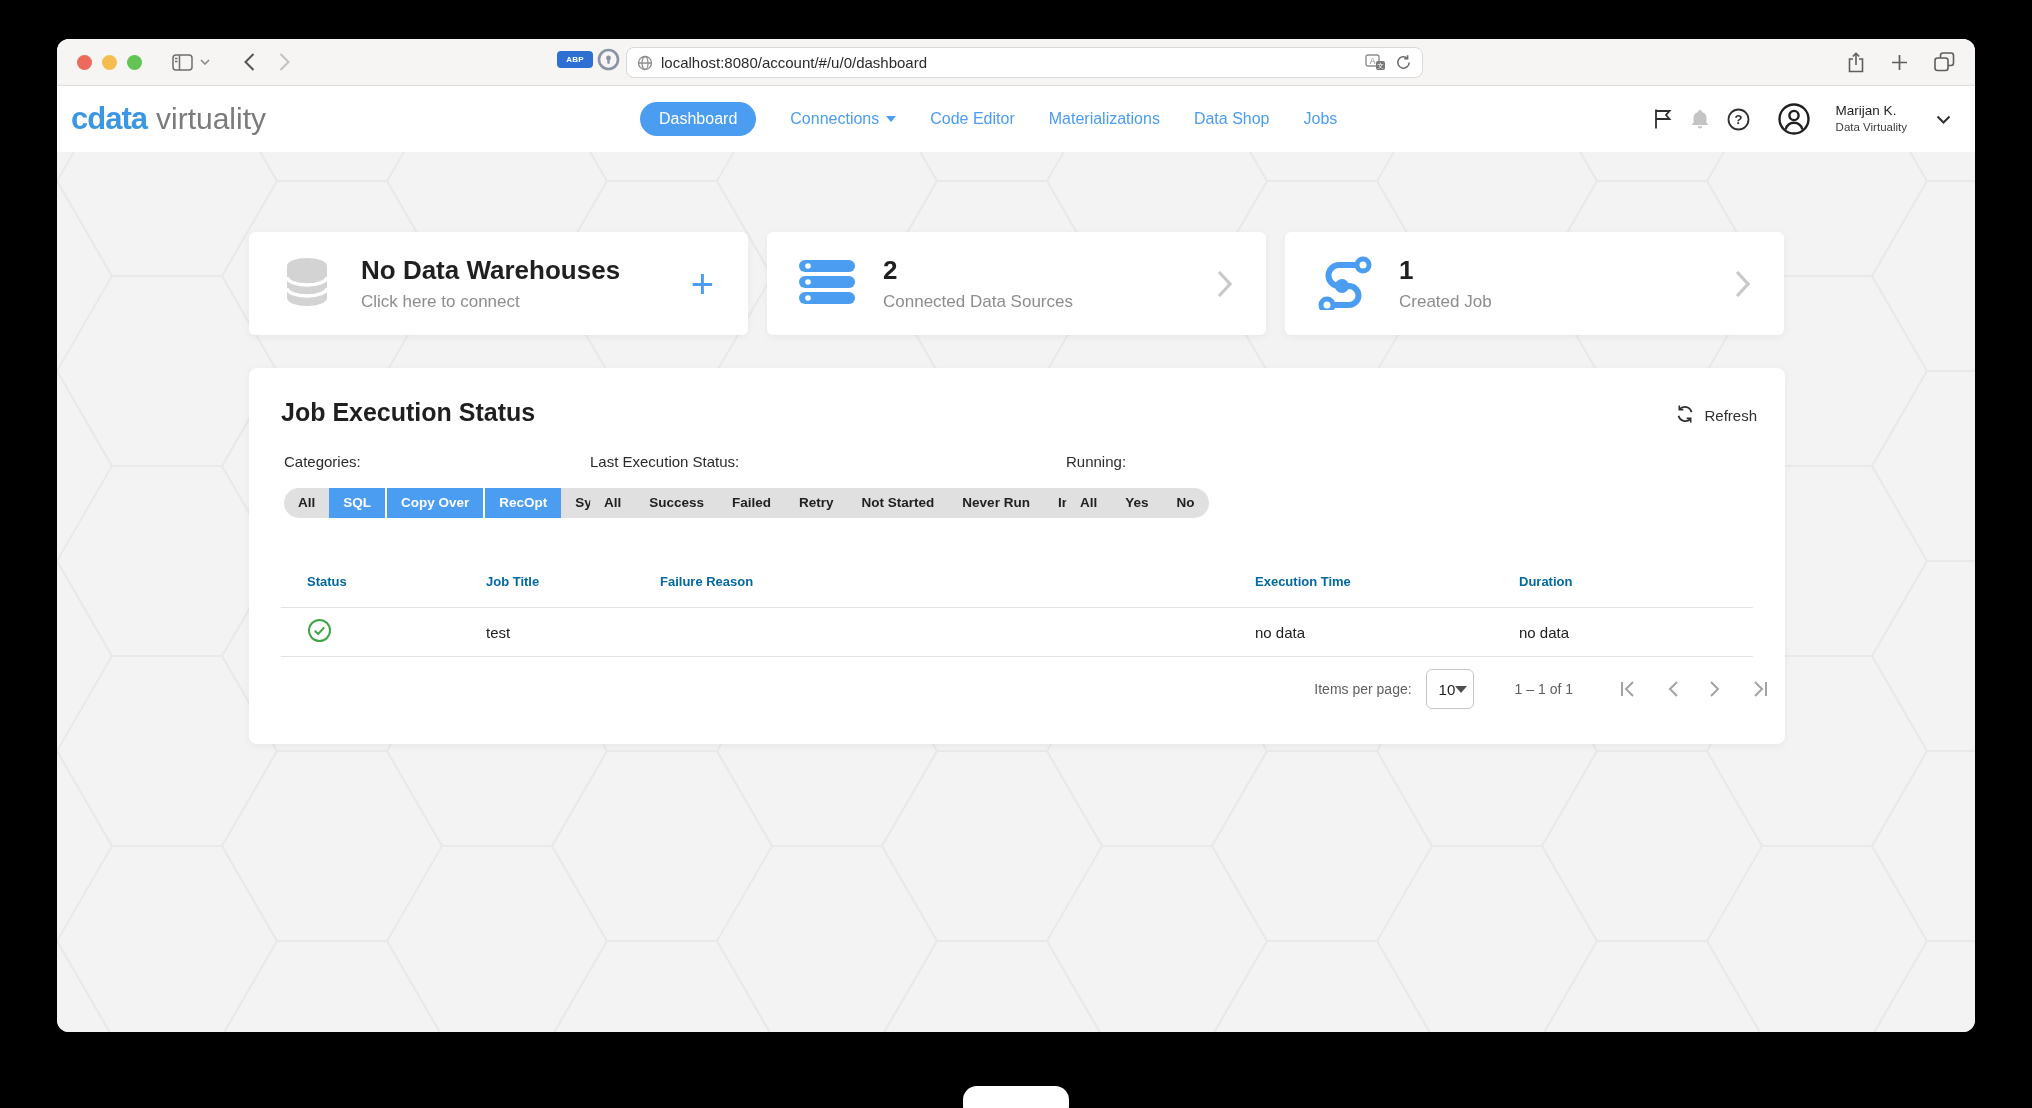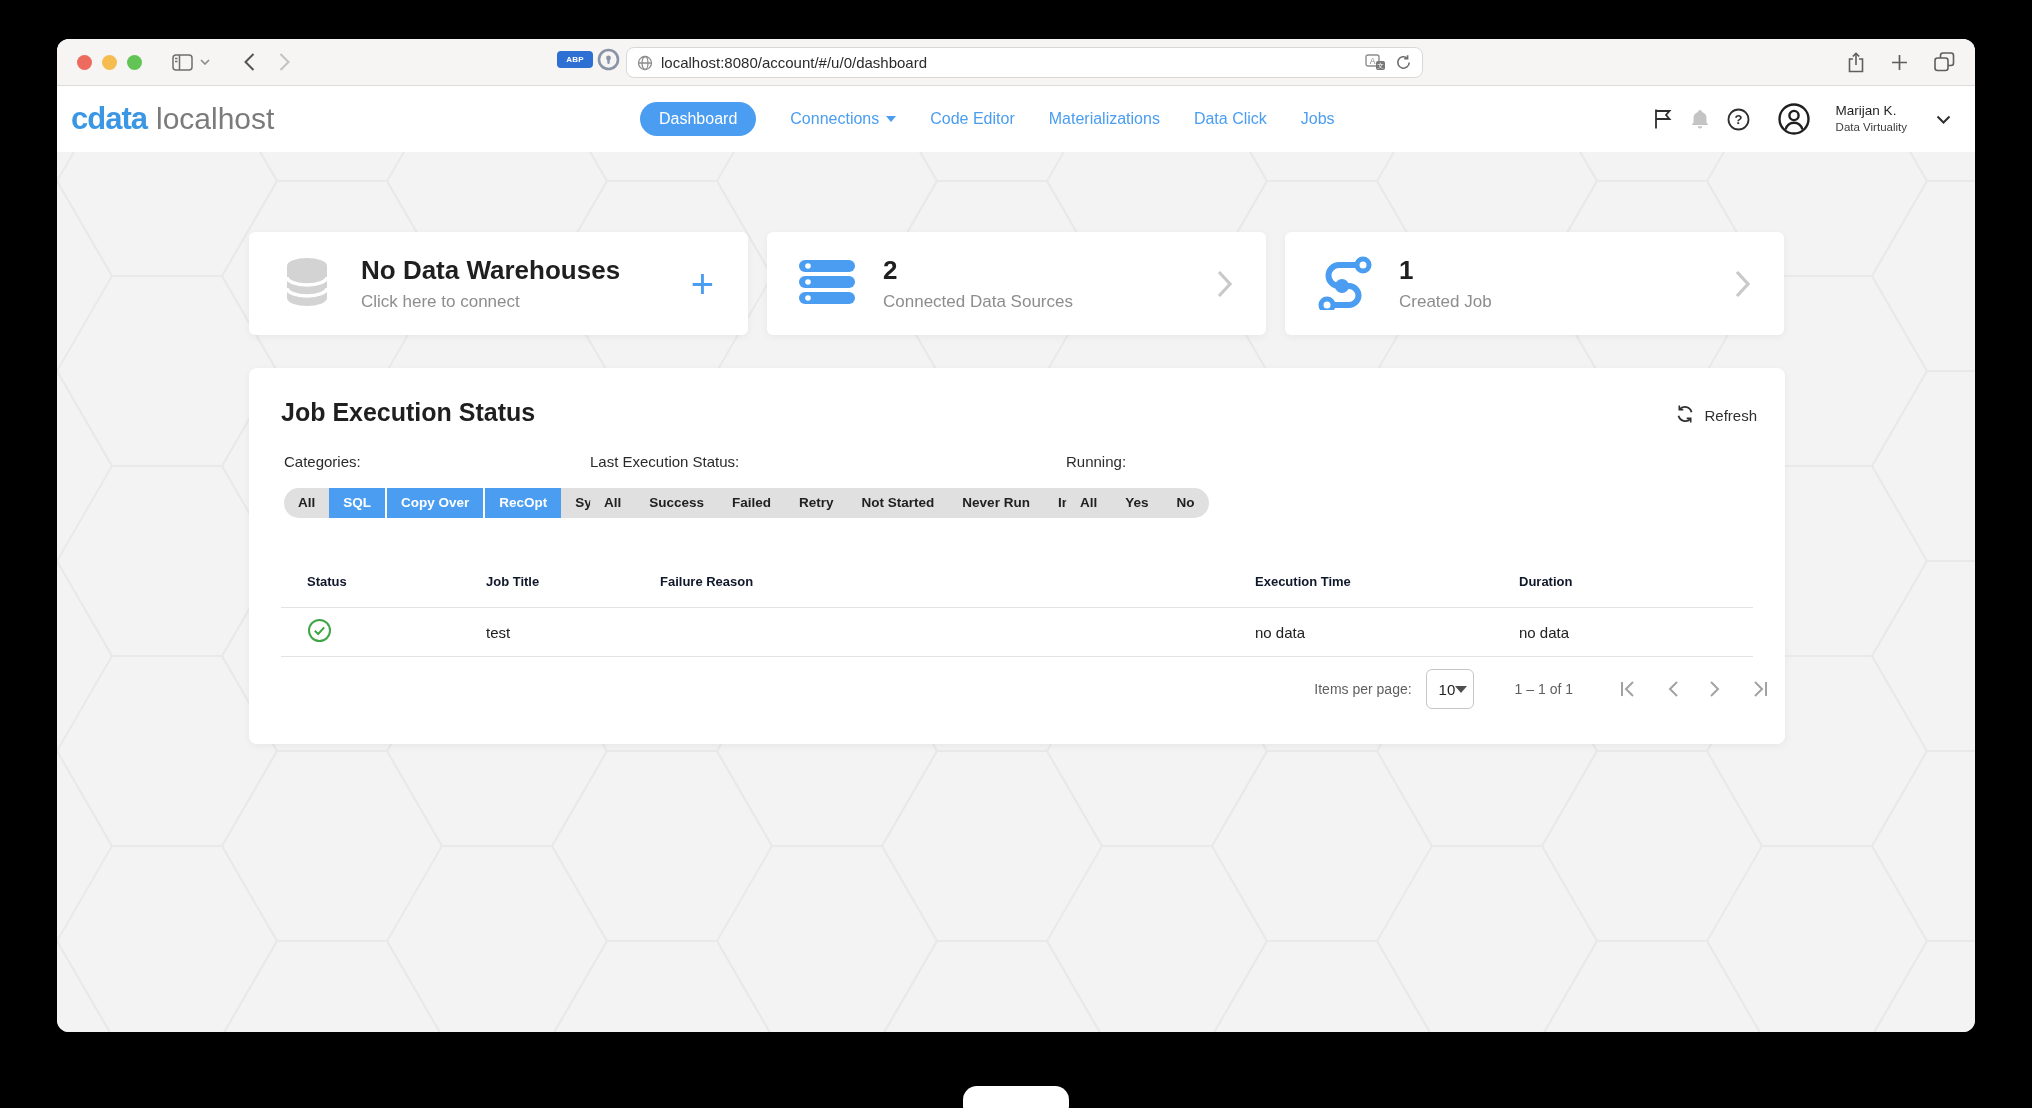--- a/index.html
+++ b/index.html
@@ -78,21 +78,21 @@
   .chip-row { display:flex; margin-top:18px; border-radius:15px; overflow:hidden; width:max-content; }
   .chip { height:30px; line-height:30px; padding:0 14px; font-size:13.5px; font-weight:700;
           background:#e0e0e0; color:#212121; cursor:pointer; white-space:nowrap; }
   .chip.active { background:#4a9df0; color:#fff; }
   .chip.active + .chip.active { border-left:2px solid #fff; }
 
   .jobtable { position:absolute; left:32px; top:198px; width:1472px; }
   .trow { display:grid; grid-template-columns:179px 174px 595px 264px auto; align-items:center;
           padding-left:26px; }
   .trow.head { height:42px; border-bottom:1px solid #e3e3e3; align-items:start; padding-top:8px; }
-  .th { font-size:13px; font-weight:700; color:#0f172a; }
+  .th { font-size:13px; font-weight:700; color:#0369a1; }
   .trow.body { height:49px; border-bottom:1px solid #e3e3e3; }
   .td { font-size:15px; color:#212121; }
 
   .pagination { position:absolute; right:16px; top:296px; height:50px; display:flex; align-items:center; }
   .pg-label { font-size:14px; color:#5f5f5f; }
   .pg-select { margin-left:14px; width:48px; height:40px; border:1px solid #c6c6c6; border-radius:6px;
                display:flex; align-items:center; padding:0 9px 0 12px; cursor:pointer; background:#fff; }
   .pg-select-val { font-size:15px; color:#1f1f1f; flex:1; }
   .pg-caret { width:0; height:0; border-left:6px solid transparent; border-right:6px solid transparent;
               border-top:7px solid #4f4f4f; }
@@ -209,32 +209,32 @@
             <path d="M220 95 L165 190 L55 190 L0 95 L55 0 L165 0 Z" transform="translate(-165,95)"></path>
           </g>
         </pattern>
       </defs>
       <rect x="0" y="0" width="100%" height="100%" fill="url(#hexpat)"></rect>
     </svg>
 
     <div class="appheader">
       <div class="logo">
         <span class="logo-primary">cdata</span>
-        <span class="logo-secondary">localhost</span>
+        <span class="logo-secondary">virtuality</span>
       </div>
 
       <nav class="mainnav">
         <span class="nav-link active">Dashboard</span>
         <span class="nav-link">
           <span>Connections</span>
           <span class="caret-down"></span>
         </span>
         <span class="nav-link">Code Editor</span>
         <span class="nav-link">Materializations</span>
-        <span class="nav-link">Data Click</span>
+        <span class="nav-link">Data Shop</span>
         <span class="nav-link">Jobs</span>
       </nav>
 
       <div class="hdr-right">
         <span class="hdr-icon">
           <svg width="20" height="22" viewBox="0 0 20 22" fill="none" stroke="#2f2f2f" stroke-width="1.8">
             <line x1="3" y1="1.5" x2="3" y2="20.5"></line>
             <path d="M3 3 H16.5 L13 7 L16.5 11 H3"></path>
             </svg>
         </span>

